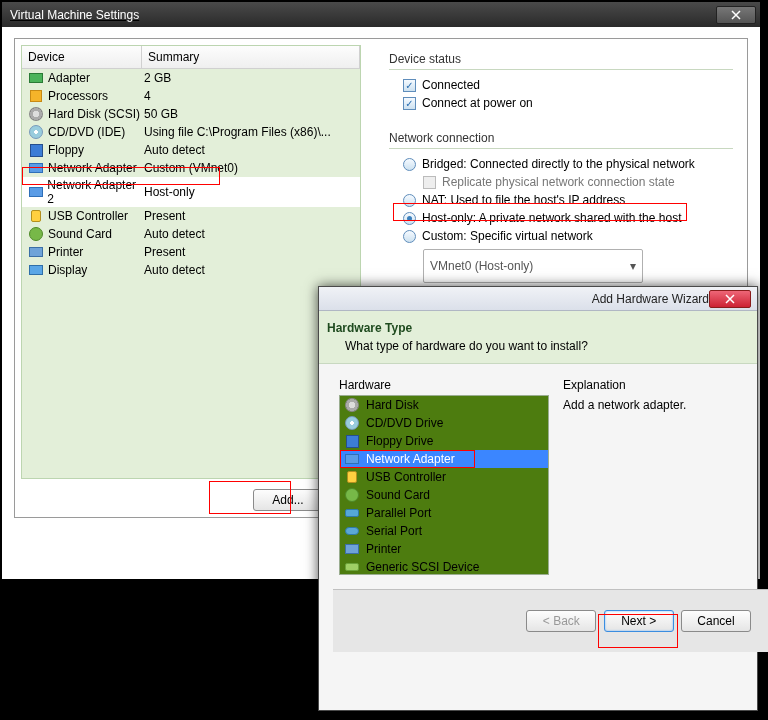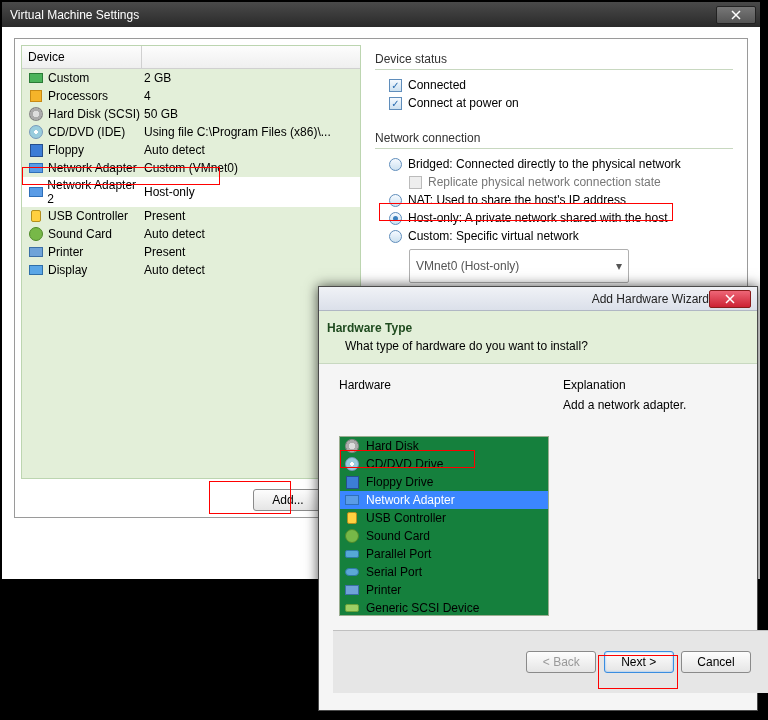--- a/index.html
+++ b/index.html
@@ -1,29 +1,29 @@
 <!DOCTYPE html>
 <html><head>
 <meta charset="utf-8">
 <style>
   * { box-sizing: border-box; font-family: "Segoe UI", Tahoma, sans-serif; font-size: 12px; }
   body { margin: 0; padding: 0; background: #000; width: 768px; height: 720px; position: relative; overflow: hidden; }
 
   
-  .win { position:absolute; left:2px; top:2px; width:758px; height:577px; background:#fff; box-shadow:0 0 8px rgba(0,0,0,.6); }
+  .win { position:absolute; left:2px; top:2px; width:758px; height:577px; background:#fff; box-shadow:0 0 8px rgba(0,0,0,.6);text-decoration:underline; }
   .titlebar { height:25px; background:linear-gradient(#4a4a4a,#2a2a2a); display:flex; align-items:center; padding:0 4px; }
   .titlebar .title { color:#fff; flex:1; padding-left:4px; }
   .titlebar .closebtn { width:40px; height:18px; background:linear-gradient(#777,#555); border-radius:2px; display:flex; align-items:center; justify-content:center; color:#ddd; border:1px solid #222; }
   .titlebar .closebtn svg { width:10px; height:10px; }
   .client { position:absolute; top:25px; left:0; right:0; bottom:0; background:#fff; padding:12px; }
 
   .tabs { position:relative; height:20px; }
   .tab { display:inline-block; padding:3px 10px; border:1px solid #9a9a9a; border-bottom:none; border-top-left-radius:3px; border-top-right-radius:3px; background:#fff; position:relative; z-index:2; }
   .tab.inactive { background:#f4f4f4; }
-  .tabbody { border:1px solid #9a9a9a; height:480px; margin-top:-1px; padding:6px; display:flex; gap:6px; }
+  .tabbody { border:1px solid #9a9a9a; height:480px; margin-top:-1px; padding:6px; display:flex; gap:20px; }
 
   .leftpane { flex:0 0 340px; display:flex; flex-direction:column; }
   .listarea { flex:1; border:1px solid #bcd5b0; background:#e3efd9; padding:0; overflow:hidden; }
   .listhead { background:linear-gradient(#fdfdfd,#efefef); display:flex; border-bottom:1px solid #d0d0d0; }
   .listhead div { padding:4px 6px; border-right:1px solid #d0d0d0; }
   .col-dev { flex:0 0 120px; }
   .col-sum { flex:1; }
   .row { display:flex; padding:1px 0 1px 6px; align-items:center; gap:2px; }
   .row.selected { background:#fff; }
   .icon { width:16px; height:16px; display:inline-flex; align-items:center; justify-content:center; margin-right:4px; }
@@ -49,21 +49,21 @@
   .wiz { position:absolute; left:318px; top:286px; width:440px; height:425px; background:#f5f5f5; border:1px solid #4a4a4a; box-shadow:0 0 12px rgba(0,0,0,.7); }
   .wiz-titlebar { height:24px; background:linear-gradient(#f0f2f6,#dbe0ea); display:flex; align-items:center; padding:0 6px; border-bottom:1px solid #b0b7c4; }
   .wiz-titlebar .title { flex:1; color:#222;text-align:right; }
   .wiz-close { width:42px; height:18px; background:linear-gradient(#e67,#c23); border-radius:2px; display:flex; align-items:center; justify-content:center; color:#fff; border:1px solid #8a1c1c; }
   .wiz-close svg {width:10px;height:10px;}
   .wiz-header { background:#e3efd9; padding:10px 8px; border-bottom:1px solid #c8d8c0; }
   .wiz-header .ht { color:#1f4b1f; font-weight:600; }
   .wiz-header .hs { padding:4px 0 0 18px; }
   .wiz-body { padding:14px 20px; display:flex; gap:14px; }
   .wiz-left { flex:0 0 210px; }
-  .wiz-list { border:1px solid #9aad90; height:180px; background:#15803d; overflow:auto;margin-top:41px; }
+  .wiz-list { border:1px solid #9aad90; height:180px; background:#4d7c0f; overflow:auto; }
   .wiz-list .row { padding:1px 4px; }
   .wiz-list .row.sel { background:#3b86ff; color:#fff; }
   .wiz-right { flex:1; }
   .wiz-footer { position:absolute; bottom:0; left:14px; right:0; padding:20px; background:#e6e6e6; border-top:1px solid #c0c0c0; text-align:right; }
   .wiz-footer .btn { min-width:70px; margin-left:4px; }
   .btn.disabled { color:#999; }
   .btn.primary { border:1px solid #3a8de0; box-shadow:0 0 2px #6ab1ff inset; }
 
   
   .ic-mem { background:#4bb35b; width:14px;height:10px;border:1px solid #2a7a36;}
@@ -91,28 +91,29 @@
           <path d="M1 1 L9 9 M9 1 L1 9" stroke="#fff" stroke-width="1.5"></path>
         </svg>
     </div>
   </div>
   <div class="client">
     <div class="tabbody">
       <div class="leftpane" style="position:relative;">
         <div class="listarea">
           <div class="listhead">
             <div class="col-dev">Device</div>
+            <div class="col-sum">Summary</div>
           </div>
           <div id="device-rows">
               <div class="row">
                 <div class="col-dev-content">
                   <span class="icon">
                     <span class="ic-mem"></span>
                   </span>
-                  <span>Custom</span>
+                  <span>Adapter</span>
                 </div>
                 <div class="col-sum-content">2 GB</div>
               </div>
               <div class="row">
                 <div class="col-dev-content">
                   <span class="icon">
                     <span class="ic-cpu"></span>
                   </span>
                   <span>Processors</span>
                 </div>
@@ -227,21 +228,21 @@
         <div class="rad">
           <span class="radbox"></span>
           <span>Bridged: Connected directly to the physical network</span>
         </div>
         <div class="chk indent">
           <span class="chkbox" style="color:transparent;background:#eee;border-color:#bbb;">✓</span>
           <span>Replicate physical network connection state</span>
         </div>
         <div class="rad">
           <span class="radbox"></span>
-          <span>NAT: Used to share the host's IP address</span>
+          <span>NAT: Used to file the host's IP address</span>
         </div>
         <div class="rad">
           <span class="radbox">
               <span class="dot"></span>
             </span>
           <span>Host-only: A private network shared with the host</span>
         </div>
         <div class="rad">
           <span class="radbox"></span>
           <span>Custom: Specific virtual network</span>

